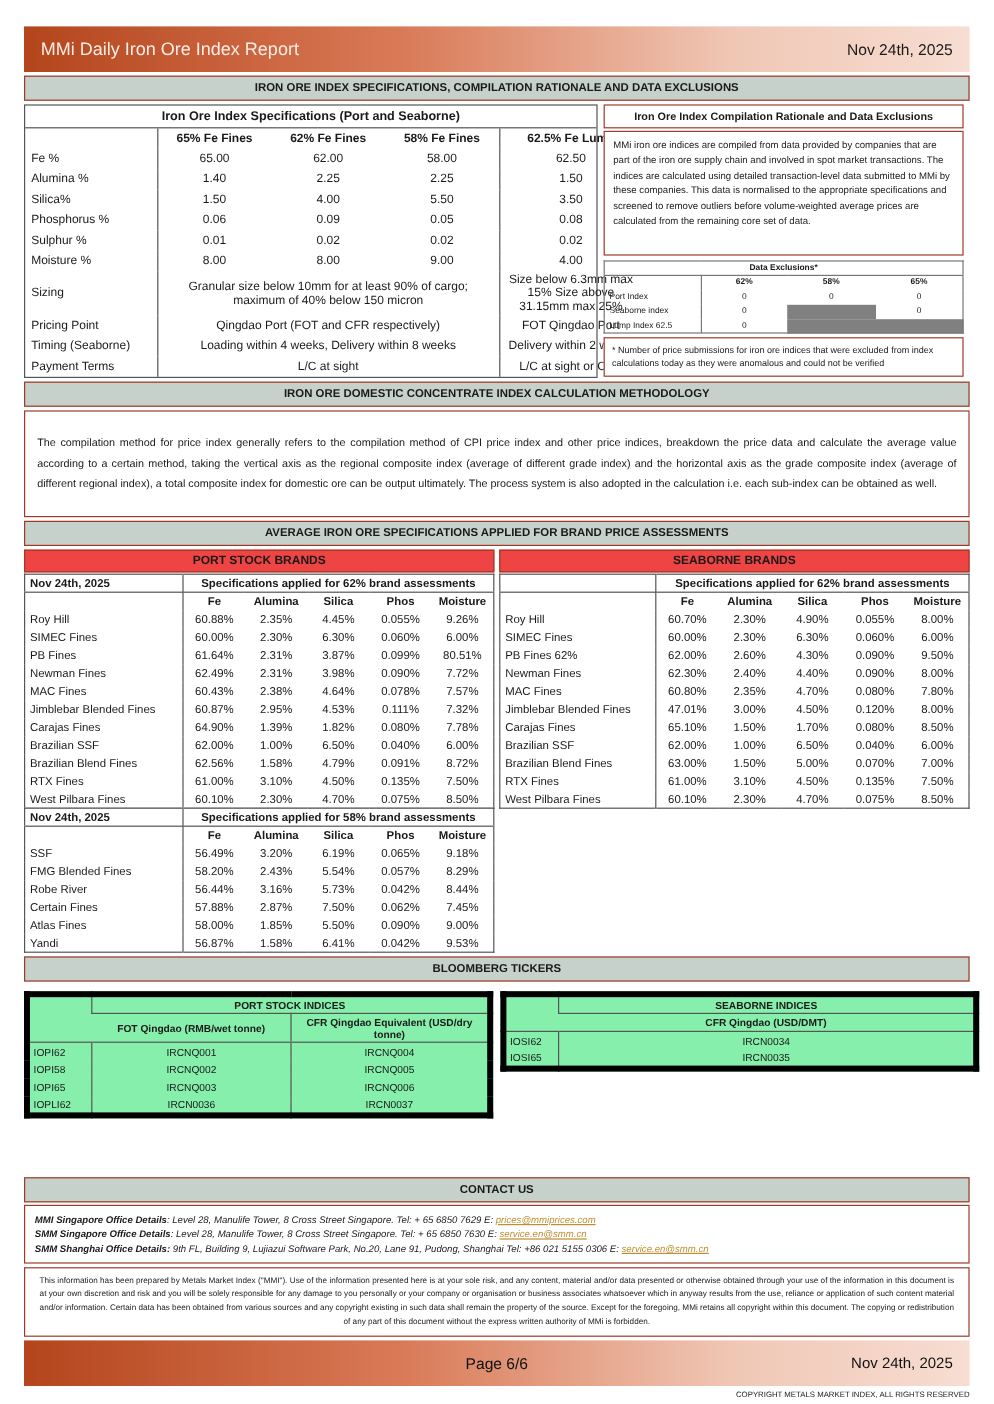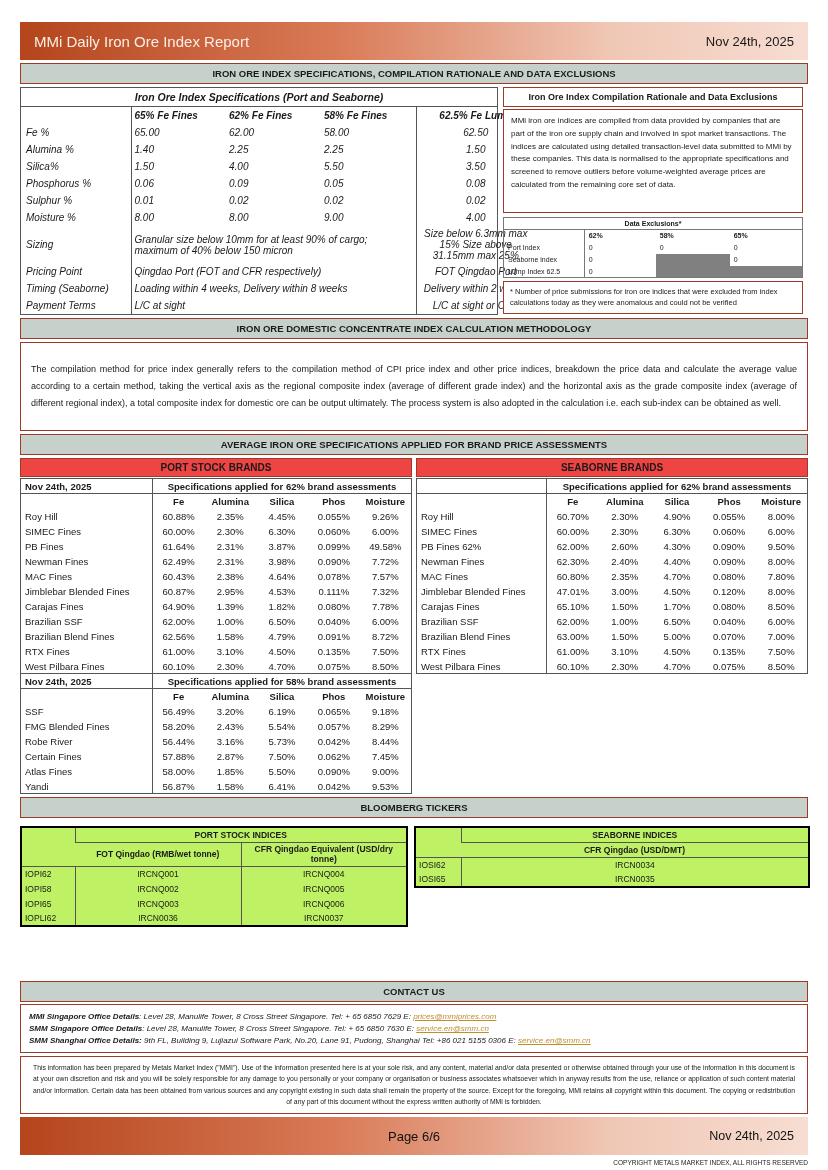--- a/index.html
+++ b/index.html
@@ -6,24 +6,24 @@
   body { background:#fff; font-family:"Liberation Sans", sans-serif; color:#1a1a1a; }
   .page { width:828px; height:1170px; position:relative; background:#fff; overflow:hidden; }
   .content { padding:22px 20px 0 20px; }
 
   .header-bar { height:38px; background:linear-gradient(to right,#b4451c,#d97a57 40%,#f0c7b5 75%,#f7ddd2); display:flex; align-items:center; justify-content:space-between; padding:0 14px; }
   .header-title { color:#fceee7; font-size:15px; }
   .header-date { color:#1a1a1a; font-size:13px; }
 
   .gray-bar { background:#c7d1cb; border:1px solid #9e3b28; text-align:center; font-weight:bold; font-size:9.5px; padding:4px 2px; margin-top:3px; }
 
-  .b { font-weight:bold; } .c { }
+  .b { font-weight:bold; } .c { text-align:center; }
 
   .top-row { display:flex; gap:5px; margin-top:3px; }
-  .left-col { width:478px;font-style:italic; }
+  .left-col { width:478px; }
   .spec-box { border:1px solid #555; }
   .spec-title { text-align:center; font-weight:bold; font-size:10.5px; border-bottom:1px solid #555; padding:3px 0; }
   .spec-table { width:100%; border-collapse:collapse; table-layout:fixed; font-size:10px; }
   .spec-table td { padding:2px 3px; height:17px; vertical-align:middle; }
   .spec-table .lbl { text-align:left; border-right:1px solid #555; padding-left:5px;margin-left:24px; }
   .spec-table .lump { border-left:1px solid #555; text-align:center; }
 
   .right-col { width:300px; display:flex; flex-direction:column; }
   .red-box { border:1.2px solid #9e3b28; background:#fff; }
   .rationale-title { font-weight:bold; font-size:9px; text-align:center; padding:4px 2px; }
@@ -41,21 +41,21 @@
   .brand-col { flex:1; min-width:0; }
   .brand-header { background:#ef4444; border:1.2px solid #9e3b28; text-align:center; font-weight:bold; font-size:10px; padding:3px 0; }
   .brand-table { width:100%; border-collapse:collapse; table-layout:fixed; font-size:9.5px; margin-top:1px; border:1px solid #555; background:#fff; }
   .brand-table td { padding:1px 2px; height:15px; text-align:center; vertical-align:middle; }
   .brand-table .name { text-align:left; padding-left:4px; border-right:1px solid #555; }
   .brand-table .sub-head td { border-bottom:1px solid #555; font-weight:bold; }
   .brand-table .sub-head .name { text-align:left; }
   .t58 { margin-top:-1px; }
 
   .tickers-row { display:flex; gap:6px; margin-top:8px; align-items:flex-start; }
-  .ticker-table { border-collapse:collapse; font-size:8.5px; border:2px solid #000000; table-layout:fixed; background:#bef264; }
+  .ticker-table { border-collapse:collapse; font-size:8.5px; border:5px solid #000000; table-layout:fixed; background:#86efac; }
   .ticker-table td { padding:1.5px 3px; height:15px; border-left:1px solid #555; text-align:center; vertical-align:middle; }
   .ticker-table td:first-child { border-left:none; }
   .ticker-table .hrow td { border-bottom:1px solid #555; font-weight:bold; }
   .ticker-table .code { text-align:left; padding-left:3px; }
 
   .bottom-block { position:absolute; left:20px; right:20px; bottom:4px; }
   .contact-box { padding:4px 8px; margin-top:2px;font-style:italic; }
   .contact-line { font-size:8px; margin:3px 0; }
   .mail { color:#bf8e2f; text-decoration:underline; cursor:pointer; }
   .disclaimer { margin-top:3px; padding:5px 12px; font-size:6.8px; line-height:1.7; text-align:justify; text-align-last:center; }
@@ -274,21 +274,21 @@
                 <td>0.060%</td>
                 <td>6.00%</td>
               </tr>
 
               <tr>
                 <td class="name">PB Fines</td>
                 <td>61.64%</td>
                 <td>2.31%</td>
                 <td>3.87%</td>
                 <td>0.099%</td>
-                <td>49.58%</td>
+                <td>80.51%</td>
               </tr>
 
               <tr>
                 <td class="name">Newman Fines</td>
                 <td>62.49%</td>
                 <td>2.31%</td>
                 <td>3.98%</td>
                 <td>0.090%</td>
                 <td>7.72%</td>
               </tr>

